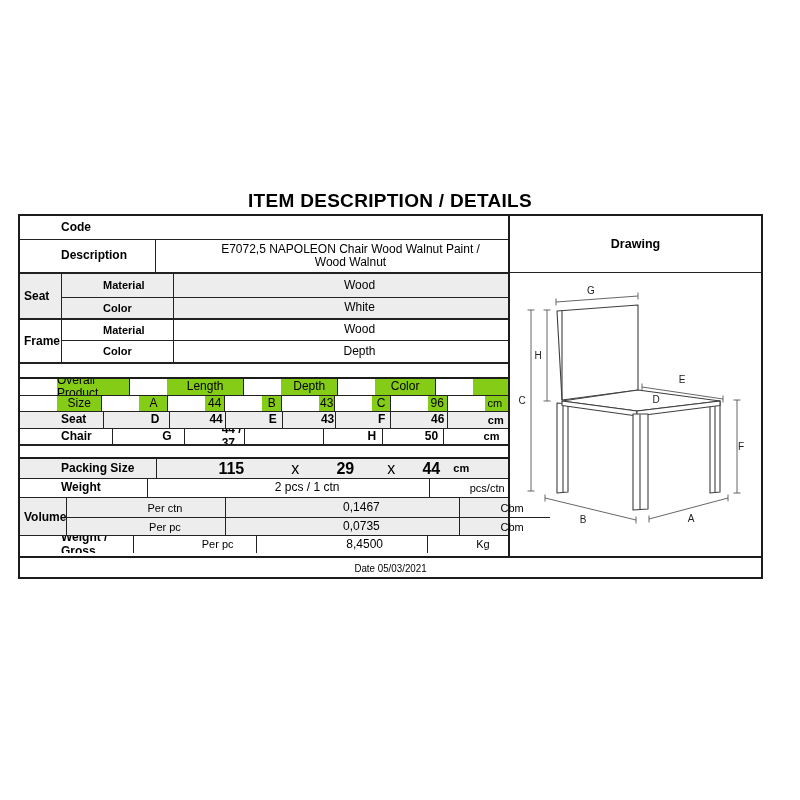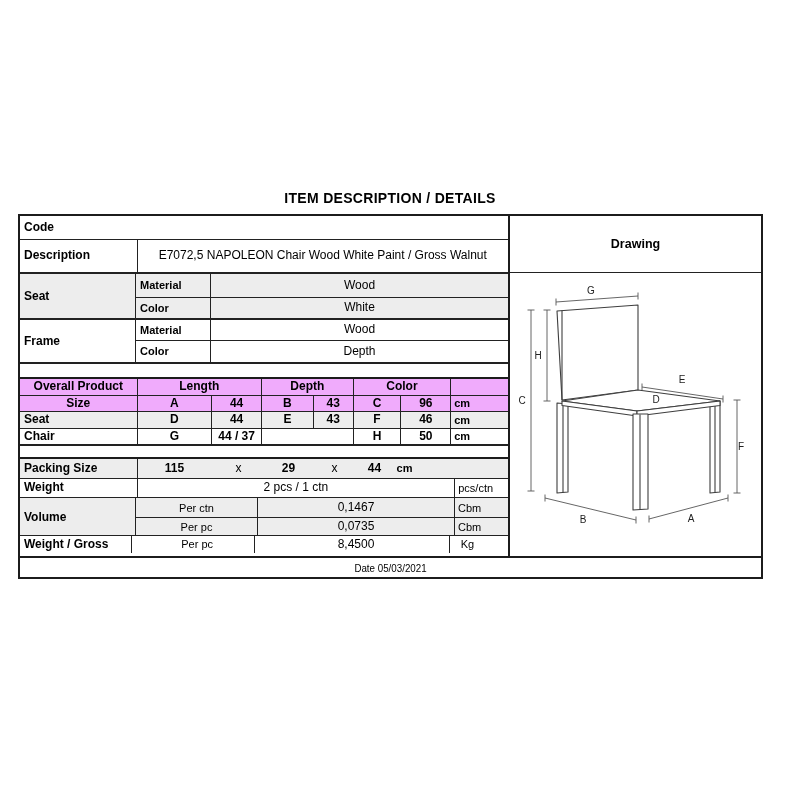--- a/index.html
+++ b/index.html
@@ -1,47 +1,47 @@
 <!DOCTYPE html>
 <html><head>
 <meta charset="utf-8">
 <style>
   html,body{margin:0;padding:0;background:#fff;}
   .sheet{position:relative;width:800px;height:800px;background:#ffffff;
          font-family:"Liberation Sans",sans-serif;color:#000;}
   .title{position:absolute;top:190px;left:0;width:780px;text-align:center;
-         font-weight:bold;font-size:14px;letter-spacing:.3px;}
+         font-weight:bold;font-size:19px;letter-spacing:.3px;}
   .tbl{position:absolute;left:18px;top:214px;width:745px;border:2px solid #1c1c1c;
        box-sizing:border-box;background:#fff;}
   .top{display:flex;}
   .leftcol{width:490px;box-sizing:border-box;border-right:2px solid #1c1c1c;}
   .rightcol{flex:1;display:flex;flex-direction:column;}
   .r{display:flex;box-sizing:border-box;border-bottom:1px solid #222;}
   .r.bb2{border-bottom-width:2px;}
   .r.nb{border-bottom:none;gap:8px;}
   .c{box-sizing:border-box;border-right:1px solid #222;display:flex;align-items:center;
-     justify-content:center;font-size:12px;line-height:1.1;overflow:hidden;}
+     justify-content:center;font-size:12px;line-height:1.1;overflow:hidden;margin-left:37px;}
   .c:last-child{border-right:none;}
   .lab{justify-content:flex-start;padding-left:4px;font-weight:bold;}
   .sub{font-size:11px;}
   .unit{justify-content:flex-start;padding-left:3px;font-size:11px;}
   .b{font-weight:bold;}
   .gy{background:#ededed;}
-  .yl{background:#f0abfc;font-weight:bold;}
+  .yl{background:#84cc16;font-weight:normal;}
   .block{display:flex;box-sizing:border-box;border-bottom:1px solid #222;}
   .block.bb2{border-bottom-width:2px;}
   .block .blklab{width:118px;box-sizing:border-box;border-right:1px solid #222;
      display:flex;align-items:center;padding-left:4px;font-weight:bold;font-size:12px;}
   .block .blkrows{flex:1;display:flex;flex-direction:column;}
   .block .blkrows .r:last-child{border-bottom:none;}
   .gap{box-sizing:border-box;border-bottom:2px solid #1c1c1c;}
   .desc-val{padding:1px 16px;text-align:center;}
   .pack-cell{position:relative;}
   .pack-cell span{position:absolute;top:0;height:100%;display:flex;align-items:center;
-     justify-content:center;font-size:12px;}
+     justify-content:center;font-size:16px;}
   .drawhead{height:57px;box-sizing:border-box;border-bottom:1px solid #222;
      display:flex;align-items:center;justify-content:center;font-weight:bold;font-size:12.5px;}
   .drawarea{flex:1;position:relative;}
   .daterow{box-sizing:border-box;border-top:2px solid #1c1c1c;height:21px;display:flex;
      align-items:center;justify-content:center;font-size:11.5px;}
   .daterow .dt{display:inline-block;transform:scaleX(.85);}
   svg text{font-family:"Liberation Sans",sans-serif;font-size:10px;fill:#222;}
 </style>
 </head>
 <body>
@@ -52,21 +52,21 @@
   <div class="tbl">
     <div class="top">
       <div class="leftcol">
 
         <div class="r" style="height:24px">
           <div class="c lab" style="width:118px">Code</div>
         </div>
 
         <div class="r bb2" style="height:34px">
           <div class="c lab" style="width:118px">Description</div>
-          <div class="c desc-val" style="width:372px">E7072,5 NAPOLEON Chair Wood White Paint / Gross Walnut</div>
+          <div class="c desc-val" style="width:372px">E7072,5 NAPOLEON Chair Wood Walnut Paint / Wood Walnut</div>
         </div>
 
         <div class="block bb2 gy" style="height:46px">
           <div class="blklab">Seat</div>
           <div class="blkrows">
             <div class="r" style="height:25px">
               <div class="c lab sub" style="width:75px">Material</div>
               <div class="c" style="width:297px">Wood</div>
             </div>
             <div class="r" style="height:21px">

